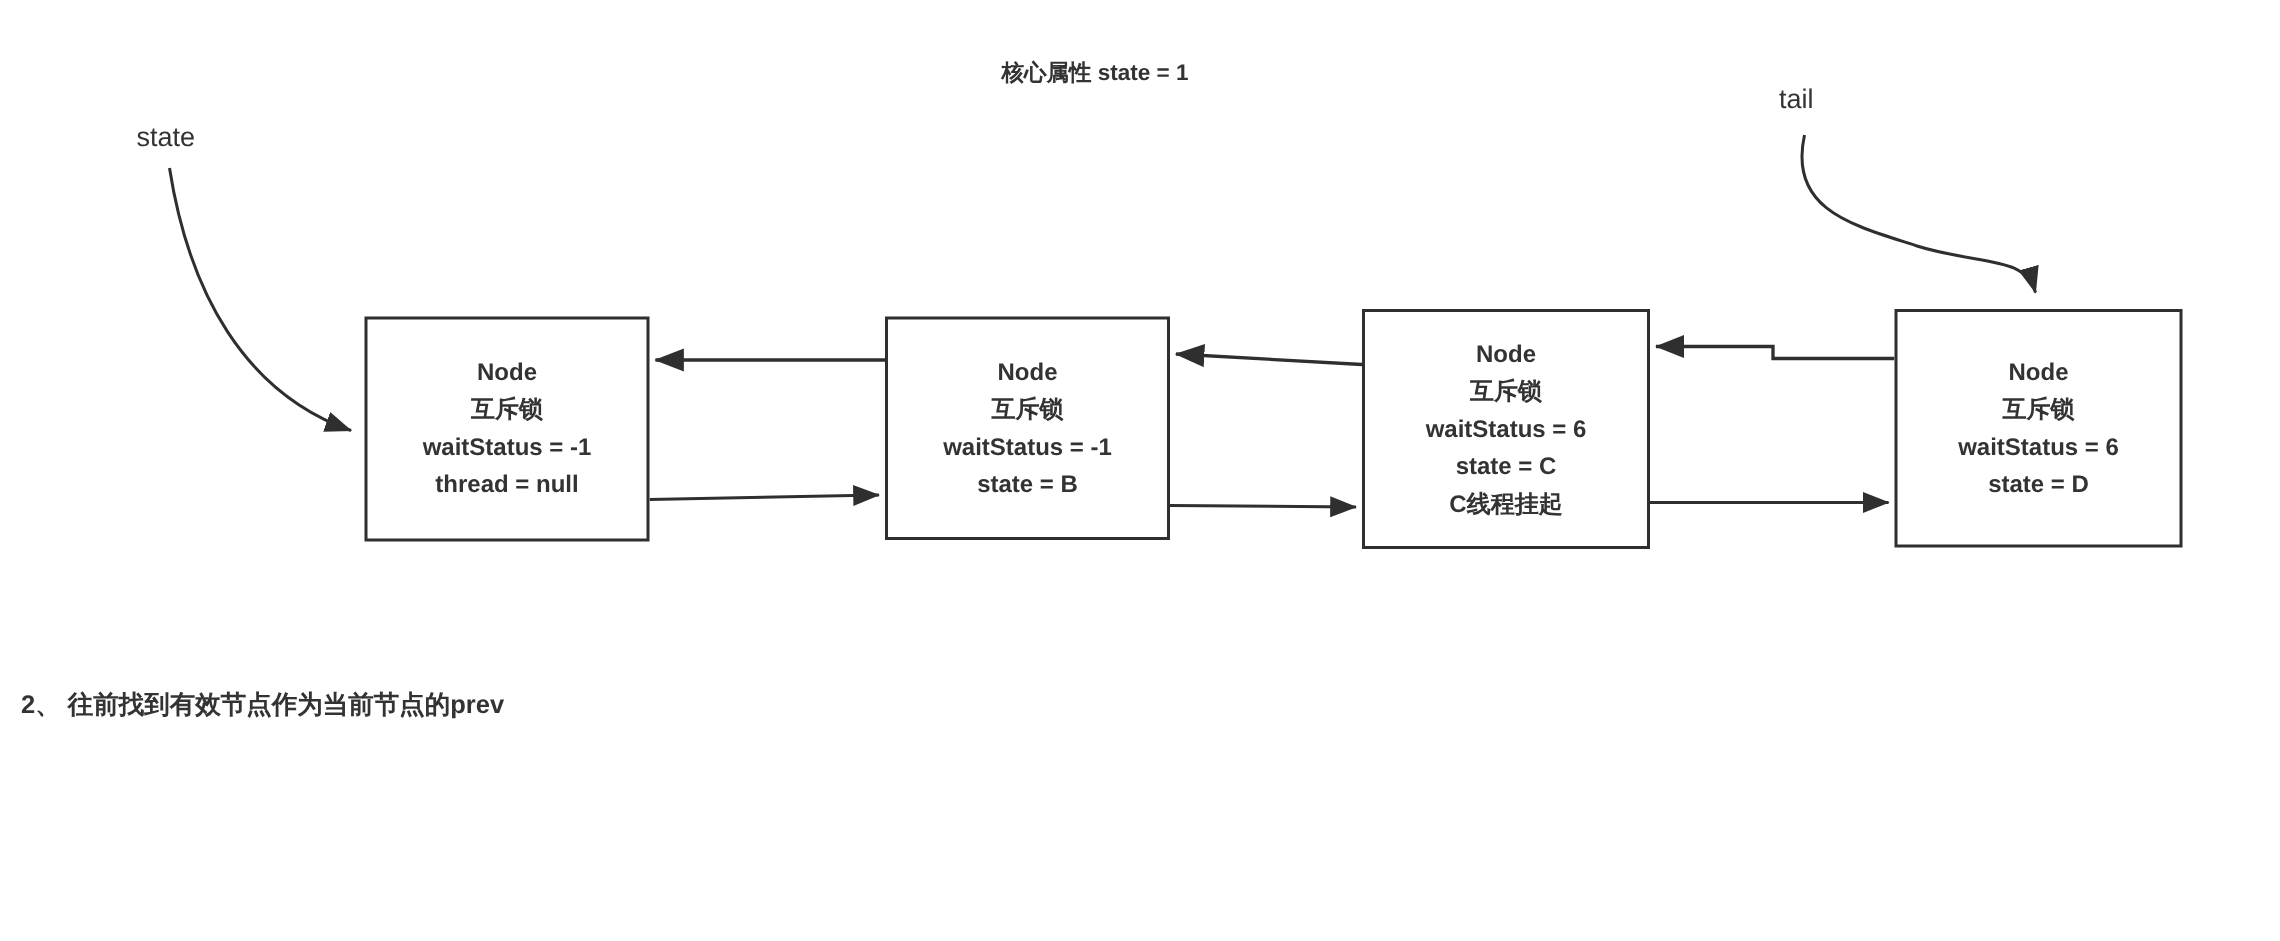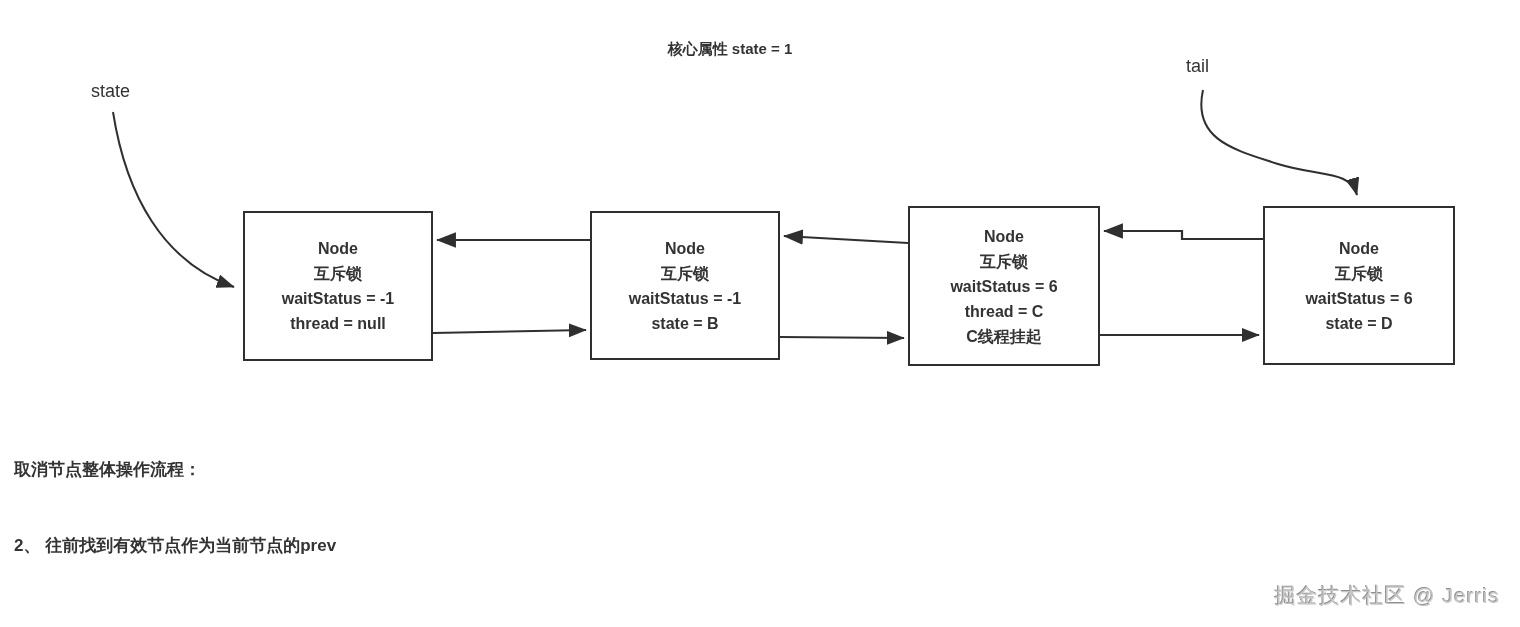--- a/index.html
+++ b/index.html
@@ -76,36 +76,34 @@
     <span>Node</span>
     <span>互斥锁</span>
     <span>waitStatus = -1</span>
     <span>state = B</span>
   </div>
 
   <div class="node-box" style="left:908px;top:206px;width:188px;height:156px;">
     <span>Node</span>
     <span>互斥锁</span>
     <span>waitStatus = 6</span>
-    <span>thread = C</span>
+    <span>state = C</span>
     <span>C线程挂起</span>
   </div>
 
   <div class="node-box" style="left:1263px;top:206px;width:188px;height:155px;">
     <span>Node</span>
     <span>互斥锁</span>
     <span>waitStatus = 6</span>
     <span>state = D</span>
   </div>
 
   <div class="steps">
-    <div>取消节点整体操作流程：</div>
     <div>2、 往前找到有效节点作为当前节点的prev</div>
     
     
     
     
     
   </div>
 
-  <div class="watermark">掘金技术社区 @ Jerris</div>
 
 </div>
 
 </body></html>

